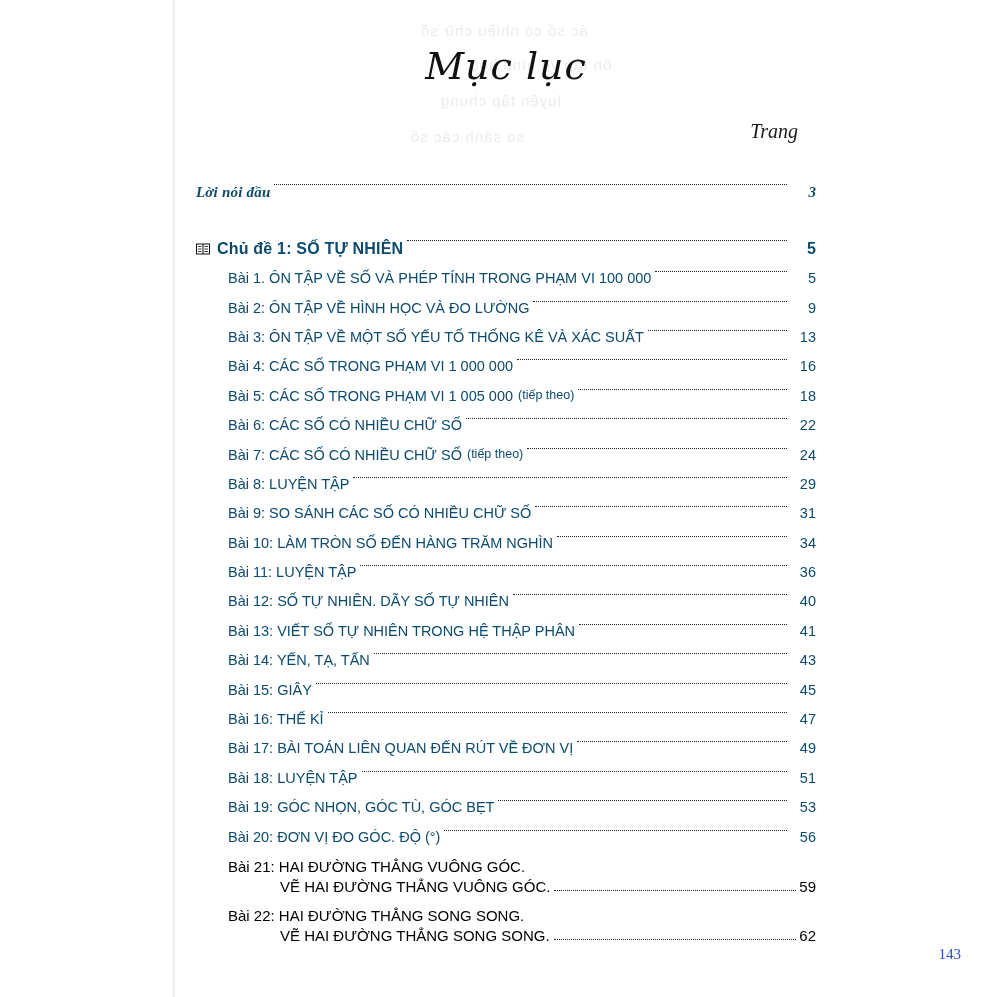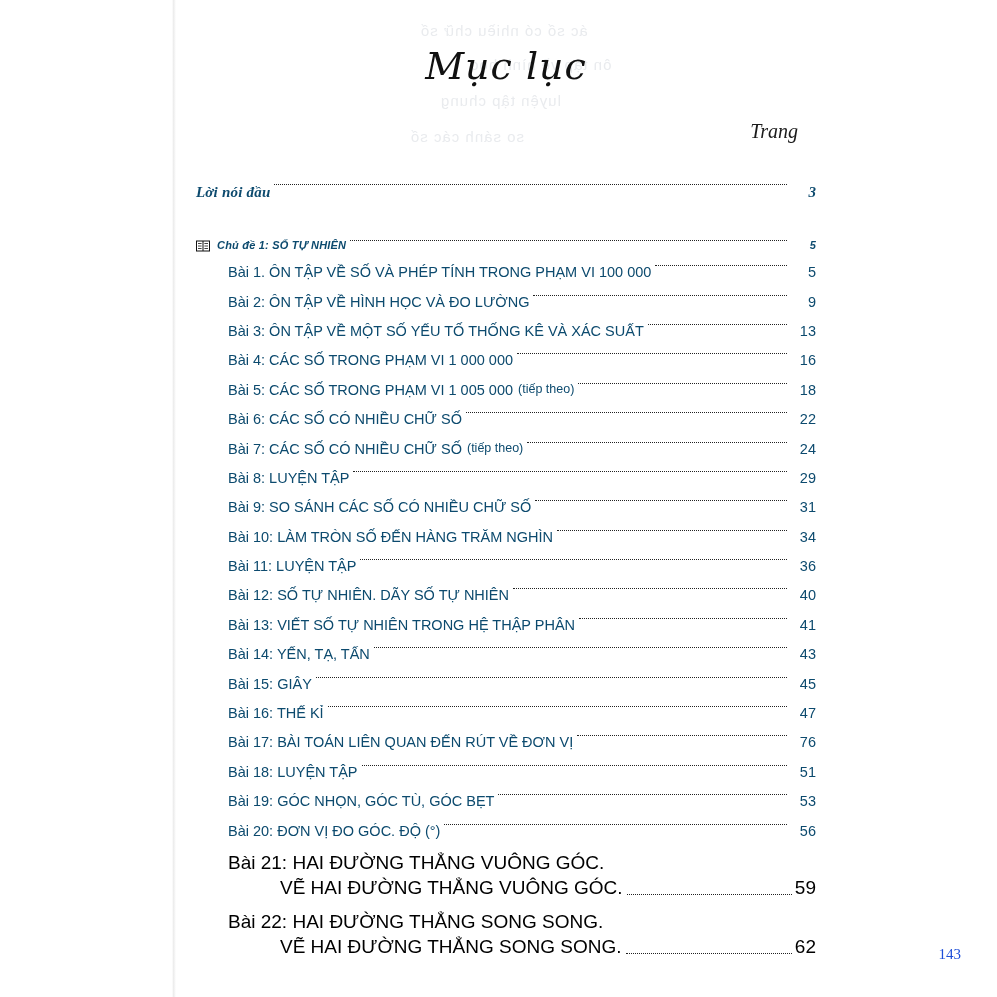--- a/index.html
+++ b/index.html
@@ -94,23 +94,22 @@
     font-family: "Liberation Serif", serif;
     font-style: italic;
     font-size: 15px;
     font-weight: bold;
   }
   .preface .lbl { letter-spacing: 0.2px; }
 
   .chapter {
     margin-top: 38px;
     font-weight: bold;
-    font-size: 11px;
+    font-size: 16px;
     letter-spacing: 0.2px;
-    font-style: italic;
   }
   .chapter .icon {
     display: inline-block;
     width: 14px;
     height: 12px;
     margin-right: 7px;
     position: relative;
     top: 1px;
   }
   .lessons {
@@ -119,21 +118,21 @@
   }
   .lessons .row {
     margin-top: 12px;
     font-size: 14.5px;
   }
   .sub {
     font-size: 12.5px;
   }
   .two-line {
     margin-top: 12px;
-    font-size: 19px;
+    font-size: 15px;
   }
   .two-line .first {
     white-space: nowrap;
   }
   .two-line .second {
     display: flex;
     align-items: flex-end;
     padding-left: 52px;
     margin-top: 3px;
     white-space: nowrap;
@@ -291,21 +290,21 @@
 
       <div class="row">
         <span class="lbl">Bài 16: THẾ KỈ</span>
         <span class="dots"></span>
         <span class="pg">47</span>
       </div>
 
       <div class="row">
         <span class="lbl">Bài 17: BÀI TOÁN LIÊN QUAN ĐẾN RÚT VỀ ĐƠN VỊ</span>
         <span class="dots"></span>
-        <span class="pg">76</span>
+        <span class="pg">49</span>
       </div>
 
       <div class="row">
         <span class="lbl">Bài 18: LUYỆN TẬP</span>
         <span class="dots"></span>
         <span class="pg">51</span>
       </div>
 
       <div class="row">
         <span class="lbl">Bài 19: GÓC NHỌN, GÓC TÙ, GÓC BẸT</span>

